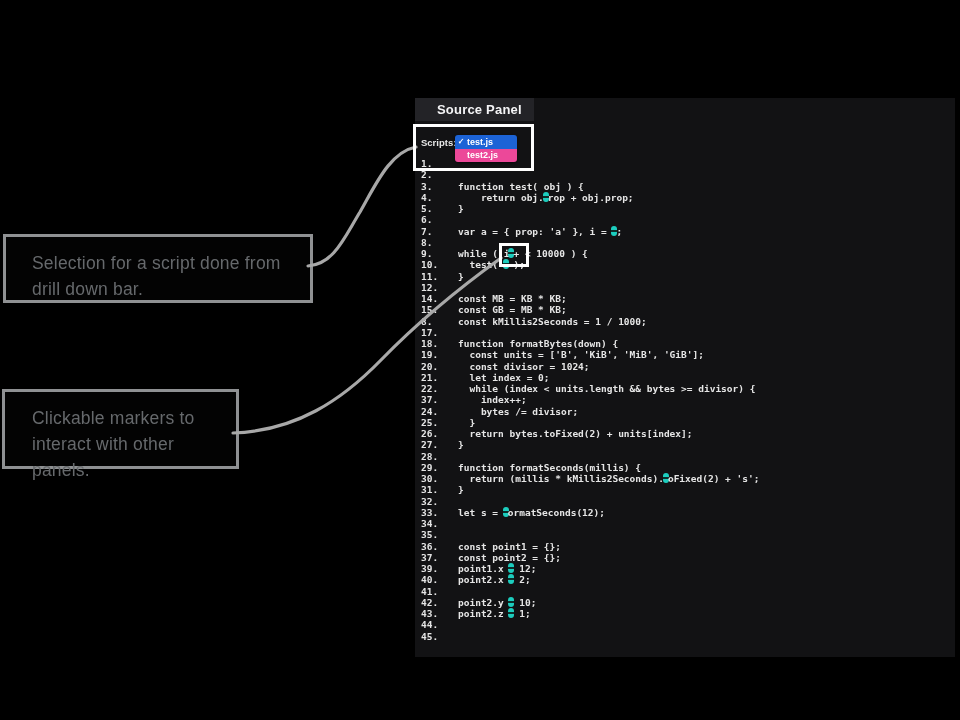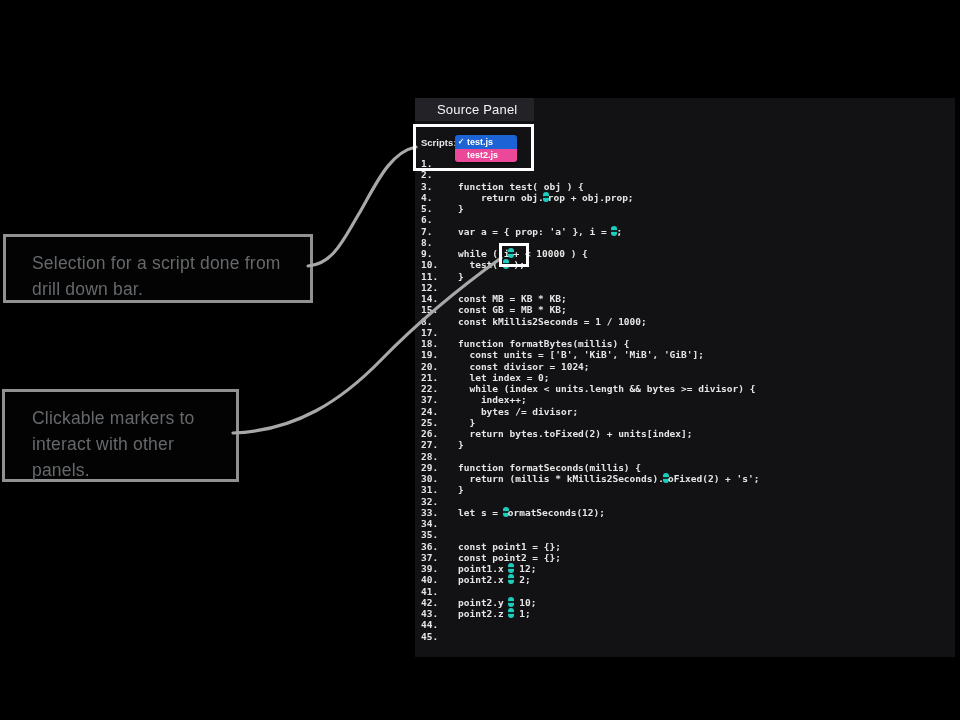--- a/index.html
+++ b/index.html
@@ -3,21 +3,21 @@
 <meta charset="utf-8">
 <style>
   html,body{margin:0;padding:0;background:#000;}
   .stage{position:relative;width:960px;height:720px;background:#000;overflow:hidden;
          font-family:"Liberation Sans",sans-serif;}
   
   .panel{position:absolute;left:415px;top:98px;width:540px;height:559px;
          background:#121214;overflow:hidden;}
   .panel-tab{position:absolute;left:0;top:0;width:119px;height:23px;background:#232327;}
   .panel-title{display:block;padding-left:22px;line-height:23px;font-size:13px;
-               font-weight:normal;color:#f4f4f6;letter-spacing:.2px;}
+               font-weight:bold;color:#f4f4f6;letter-spacing:.2px;}
   .scripts-label{position:absolute;left:6px;top:39px;font-size:9.5px;font-weight:600;
                  color:#e8e8e8;}
   .dropdown{position:absolute;left:40px;top:37px;width:62px;z-index:3;
             border-radius:3px;overflow:hidden;box-shadow:0 1px 3px rgba(0,0,0,.6);}
   .dd-row{height:13.5px;display:flex;align-items:center;font-size:9px;font-weight:bold;
           color:#fff;}
   .dd-row .chk{width:12px;text-align:center;font-size:8px;}
   .dd-sel{background:var(--dd-blue,#1c63d6);}
   .dd-unsel{background:#ec4899;}
   
@@ -31,21 +31,21 @@
           background:linear-gradient(to bottom,var(--teal,#1ccdbe) 0 38%,#0b2f2b 38% 56%,var(--teal,#1ccdbe) 56% 100%);}
   
   .hl{position:absolute;border:3px solid #fff;background:transparent;z-index:6;}
   .hl-scripts{left:413px;top:124px;width:115px;height:41px;border-width:3.5px;}
   .hl-marker{left:499px;top:243px;width:24px;height:18px;border-width:3px;}
   
   .note{position:absolute;border:3px solid #8f9193;color:#66696c;background:#030303;
         font-size:17.5px;line-height:26px;font-weight:400;letter-spacing:.2px;z-index:4;}
   .note1{left:3px;top:234px;width:278px;height:37px;padding:13px 0 13px:26px;
          padding:13px 0 13px 26px;}
-  .note2{left:2px;top:389px;width:186px;height:61px;padding:13px 18px 13px 27px;}
+  .note2{left:2px;top:389px;width:186px;height:61px;padding:13px 18px 0 27px;}
   
   .overlay{position:absolute;left:0;top:0;z-index:5;pointer-events:none;}
 </style>
 </head>
 <body>
 
 <div class="stage">
 
   <div class="panel">
     <div class="panel-tab">
@@ -72,21 +72,21 @@
         <div class="crow"><span class="num">7.</span><span>var a = { prop: 'a' }, i = <span class="marker" title="0"></span>;</span></div>
         <div class="crow"><span class="num">8.</span><span></span></div>
         <div class="crow"><span class="num">9.</span><span>while ( i<span class="marker" title="+"></span>+ &lt; 10000 ) {</span></div>
         <div class="crow"><span class="num">10.</span><span>  test( <span class="marker" title="a"></span> );</span></div>
         <div class="crow"><span class="num">11.</span><span>}</span></div>
         <div class="crow"><span class="num">12.</span><span></span></div>
         <div class="crow"><span class="num">14.</span><span>const MB = KB * KB;</span></div>
         <div class="crow"><span class="num">15.</span><span>const GB = MB * KB;</span></div>
         <div class="crow"><span class="num">8.</span><span>const kMillis2Seconds = 1 / 1000;</span></div>
         <div class="crow"><span class="num">17.</span><span></span></div>
-        <div class="crow"><span class="num">18.</span><span>function formatBytes(millis) {</span></div>
+        <div class="crow"><span class="num">18.</span><span>function formatBytes(down) {</span></div>
         <div class="crow"><span class="num">19.</span><span>  const units = ['B', 'KiB', 'MiB', 'GiB'];</span></div>
         <div class="crow"><span class="num">20.</span><span>  const divisor = 1024;</span></div>
         <div class="crow"><span class="num">21.</span><span>  let index = 0;</span></div>
         <div class="crow"><span class="num">22.</span><span>  while (index &lt; units.length &amp;&amp; bytes &gt;= divisor) {</span></div>
         <div class="crow"><span class="num">37.</span><span>    index++;</span></div>
         <div class="crow"><span class="num">24.</span><span>    bytes /= divisor;</span></div>
         <div class="crow"><span class="num">25.</span><span>  }</span></div>
         <div class="crow"><span class="num">26.</span><span>  return bytes.toFixed(2) + units[index];</span></div>
         <div class="crow"><span class="num">27.</span><span>}</span></div>
         <div class="crow"><span class="num">28.</span><span></span></div>

